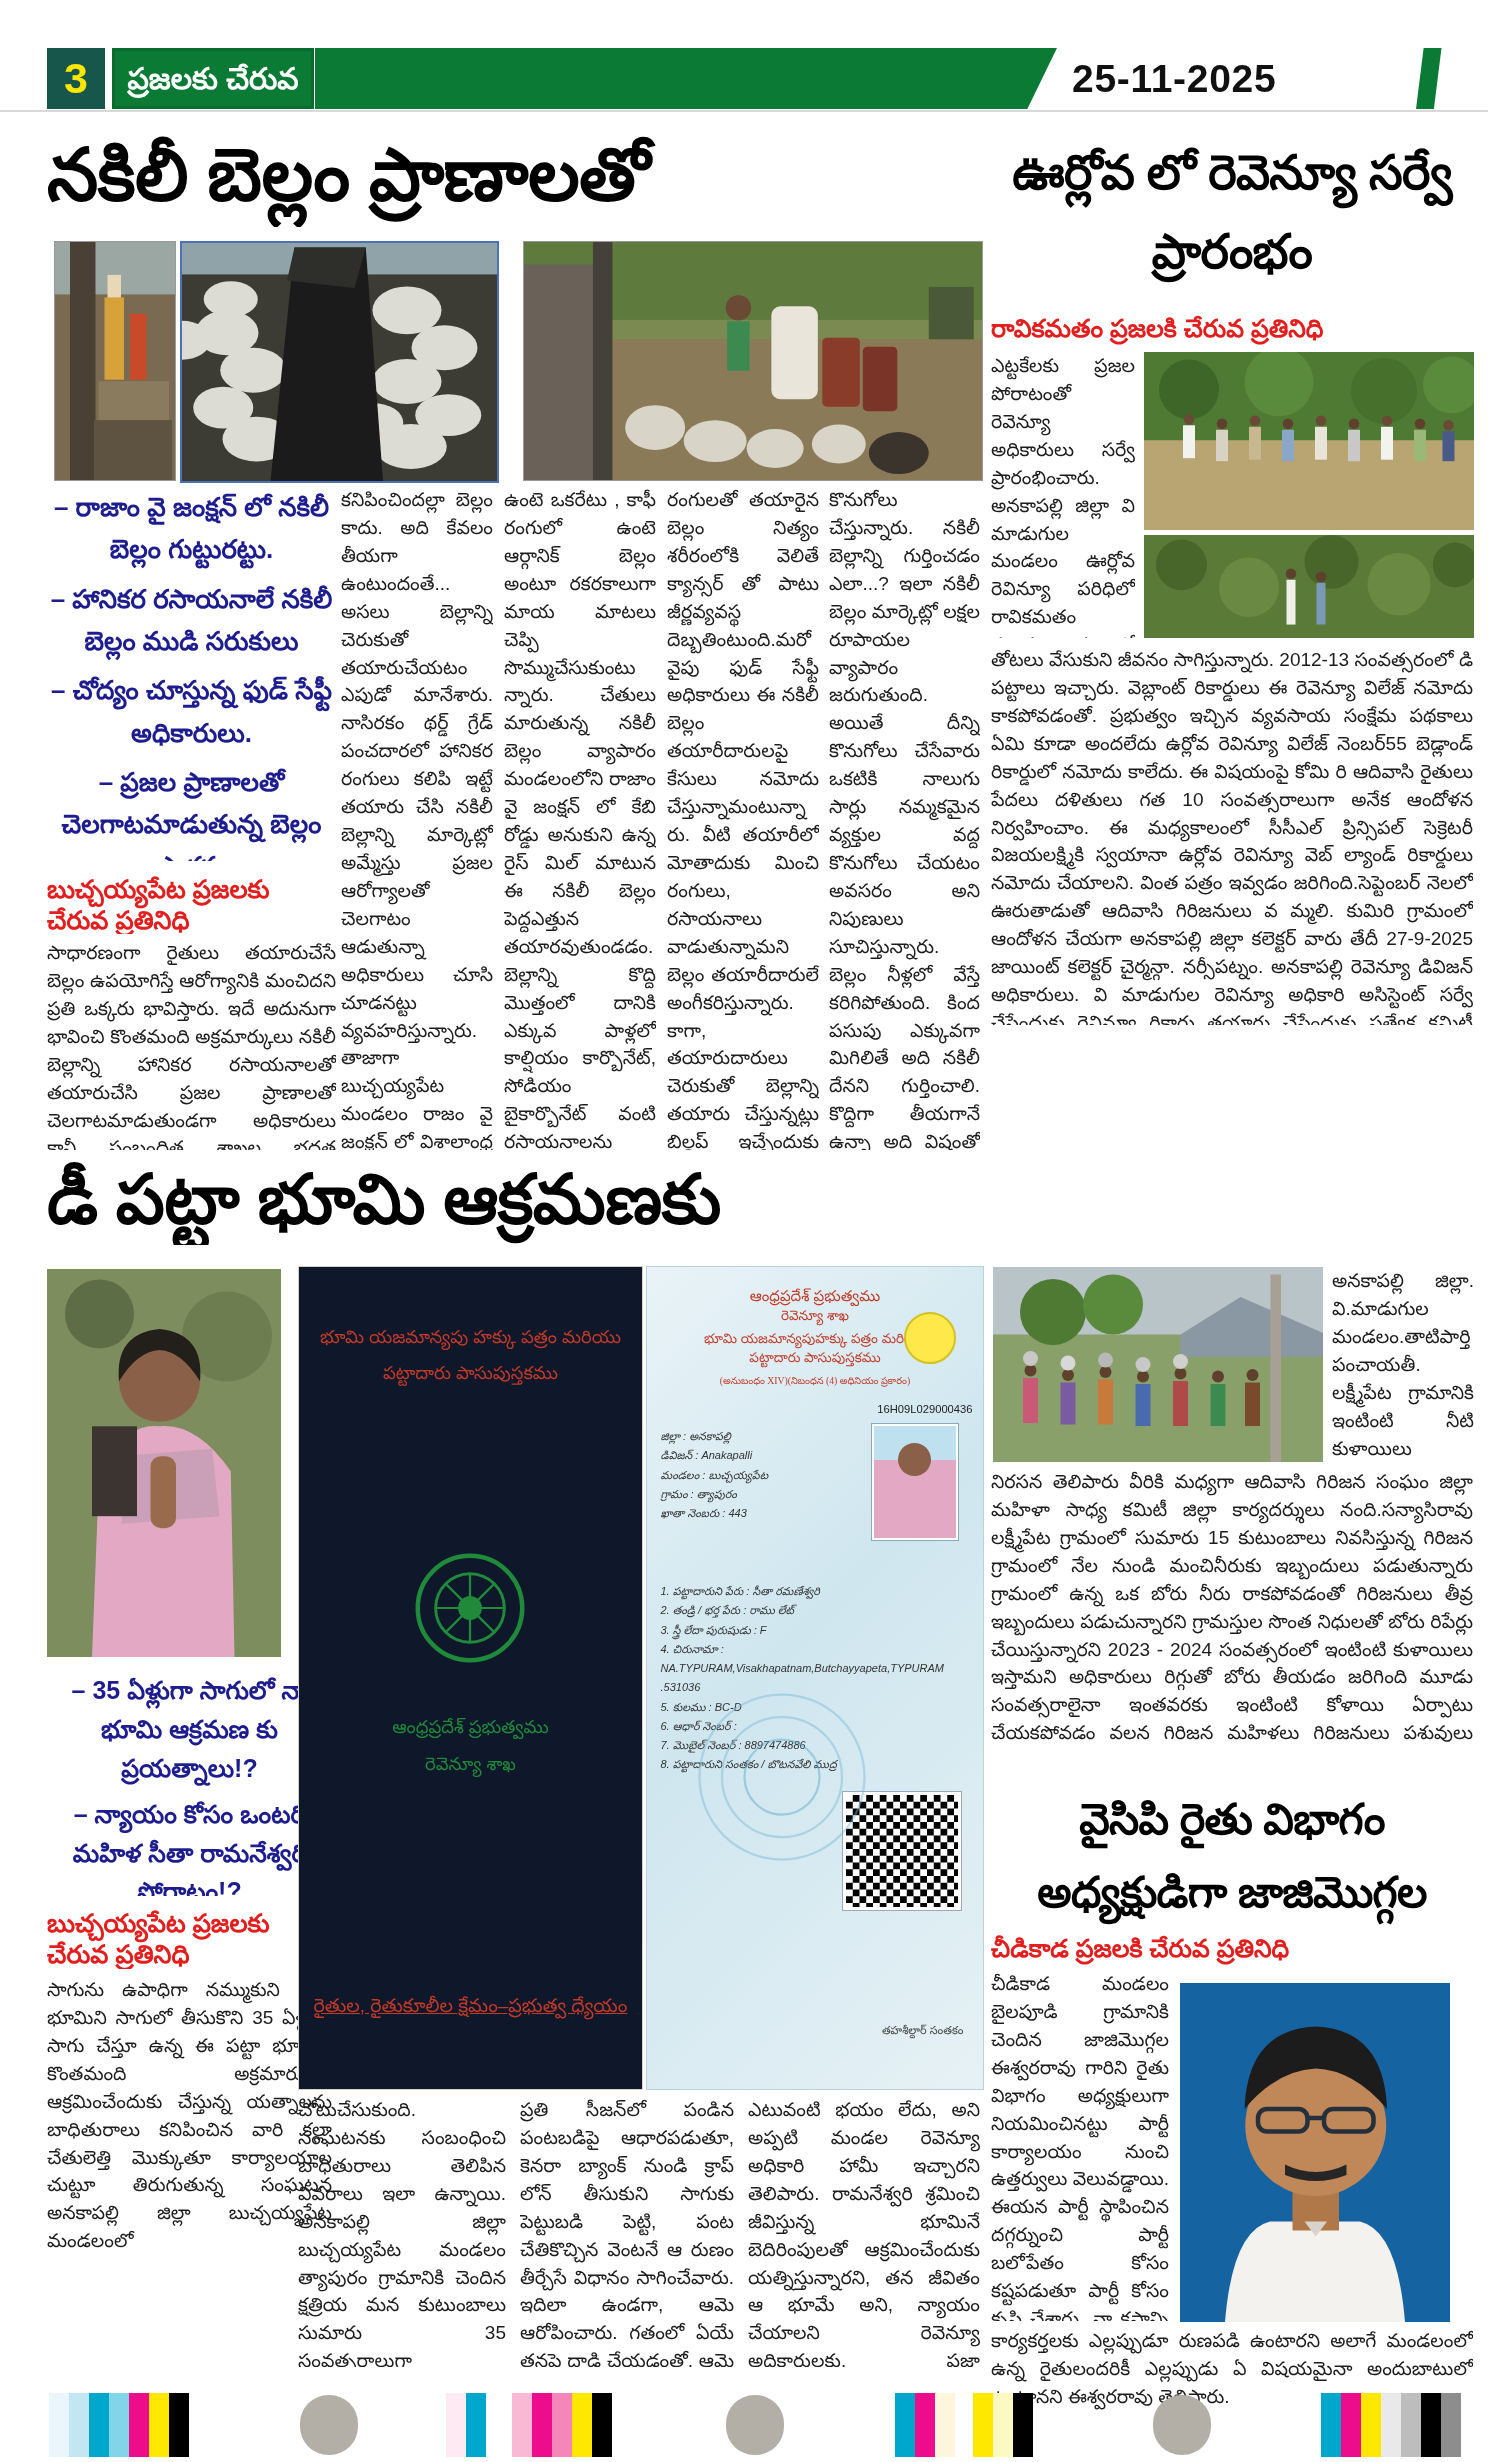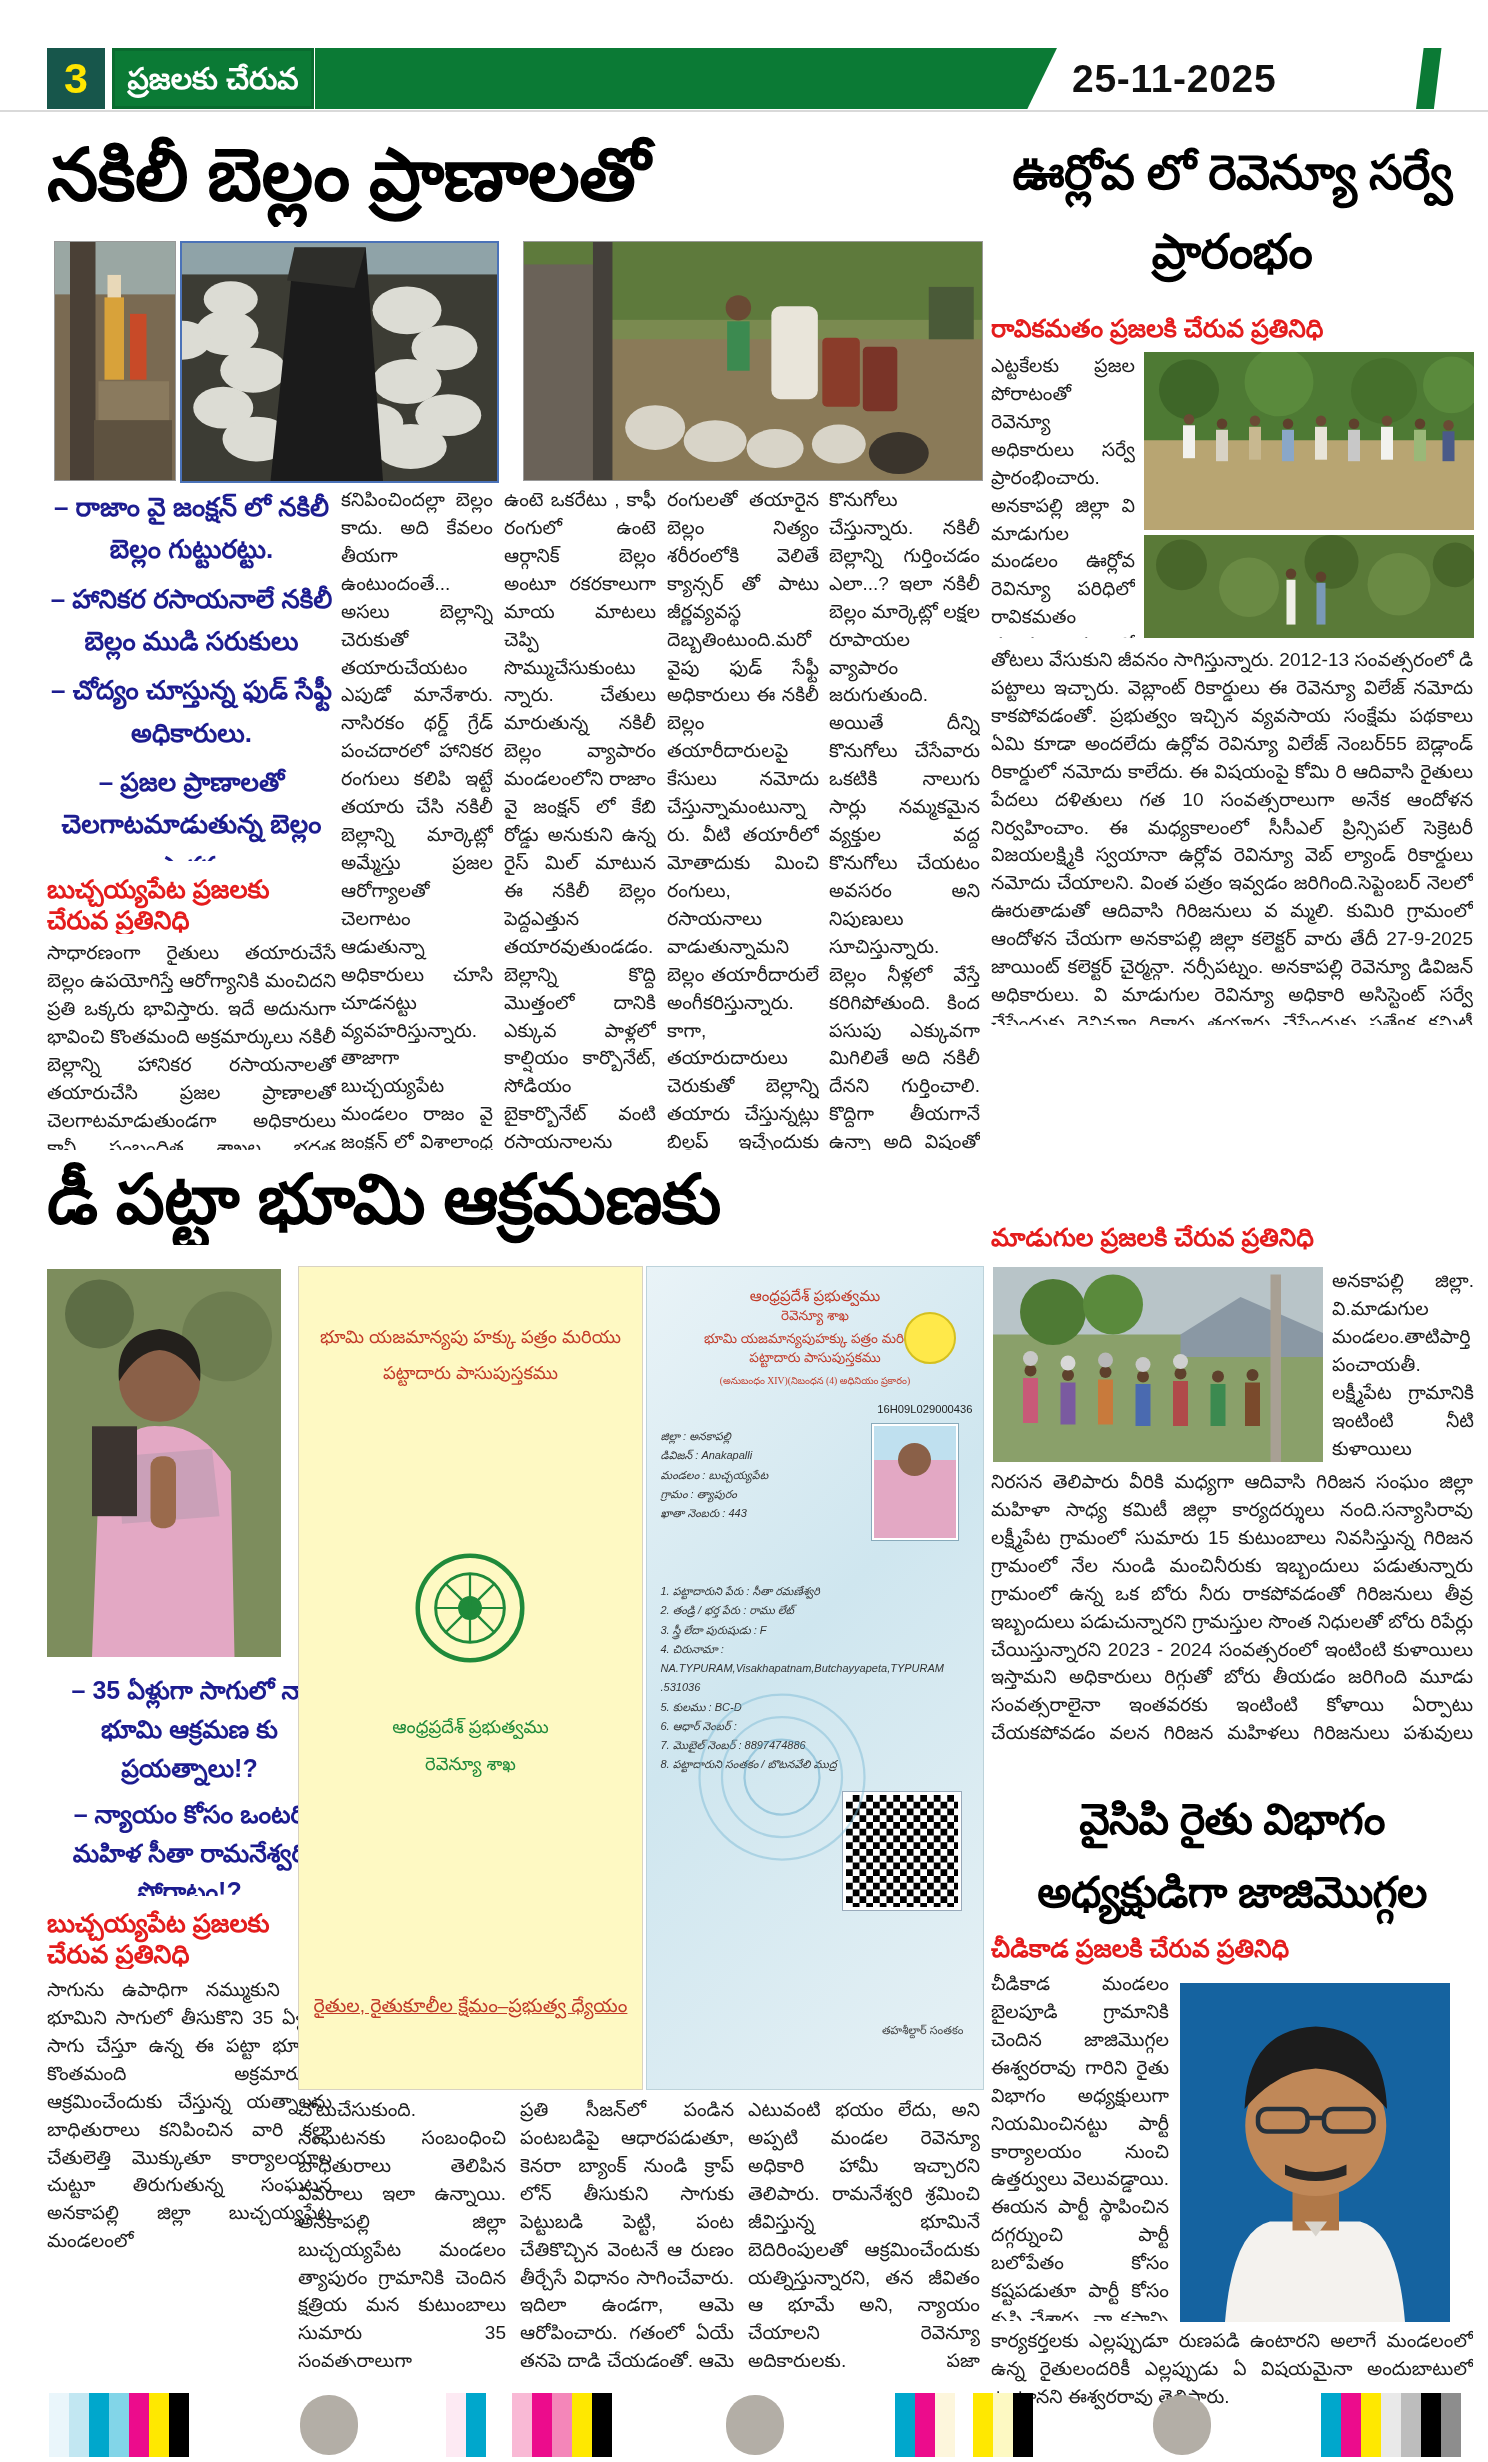--- a/index.html
+++ b/index.html
@@ -13,21 +13,21 @@
   .byline{color:#e41d1d;font-weight:bold;font-size:25px;line-height:1.2;overflow:hidden;}
   .bullets{color:#1d1d90;font-weight:bold;font-size:26px;line-height:1.62;text-align:center;overflow:hidden;}
   .bullets div{margin-bottom:7.5px;}
   .rail-head{font-weight:bold;color:#000;text-align:center;letter-spacing:-0.7px;overflow:hidden;}
   
   .hdr-green{background:#0b7a35;}
   .pagenum{background:#17564b;color:#ffe600;font-weight:bold;text-align:center;}
   .brandbox{background:#0b7a35;border:3px solid #0a6b2f;color:#ffffff;font-weight:bold;text-align:center;}
   .datebox{color:#111;font-weight:bold;}
   
-  .doccover{background:#fef9c3;border:0.7px solid #d8d2c2;}
+  .doccover{background:#0f172a;border:0.7px solid #d8d2c2;}
   .doccover .red{color:#c23a28;}
   .passbook{background:linear-gradient(135deg,#e9f3f7 0%,#cfe6ef 45%,#e6f1f5 100%);border:0.7px solid #bcd2da;}
   .pb-red{color:#c23a28;}
   .pb-field{font-size:11px;color:#333;line-height:1.75;font-style:italic;}
   .qr{background:conic-gradient(#000 25%,#fff 0 50%,#000 0 75%,#fff 0) 0 0/13.5px 13.5px;border:3px solid #fff;outline:0.7px solid #9ab;}
   
   .mark-group{position:absolute;top:0;display:flex;}
   .chip{width:20px;height:64px;display:inline-block;}
   .blob{width:58px;height:60px;background:#b3aea6;border-radius:28.5px;margin-top:2.2px;}
 </style>
@@ -274,21 +274,20 @@
         <circle cx="340" cy="66" r="42" fill="#6a8a44"></circle>
       <circle cx="415" cy="40" r="30" fill="#48662a"></circle>
       <rect x="190" y="60" width="12" height="60" fill="#f0efe8"></rect>
       <rect x="230" y="64" width="12" height="56" fill="#7a99b8"></rect>
       <circle cx="196" cy="52" r="7" fill="#5e402c"></circle>
         <circle cx="236" cy="56" r="7" fill="#5e402c"></circle>
     </svg>
   </div>
   <div class="abs body-text" style="left:991px;top:646px;width:482px;height:379px;">తోటలు వేసుకుని జీవనం సాగిస్తున్నారు. 2012-13 సంవత్సరంలో డి పట్టాలు ఇచ్చారు. వెబ్లాంట్ రికార్డులు ఈ రెవెన్యూ విలేజ్ నమోదు కాకపోవడంతో. ప్రభుత్వం ఇచ్చిన వ్యవసాయ సంక్షేమ పథకాలు ఏమి కూడా అందలేదు ఉర్లోవ రెవిన్యూ విలేజ్ నెంబర్55 బెడ్లాండ్ రికార్డులో నమోదు కాలేదు. ఈ విషయంపై కోమి రి ఆదివాసి రైతులు పేదలు దళితులు గత 10 సంవత్సరాలుగా అనేక ఆందోళన నిర్వహించాం. ఈ మధ్యకాలంలో సీసీఎల్ ప్రిన్సిపల్ సెక్రెటరీ విజయలక్ష్మికి స్వయానా ఉర్లోవ రెవిన్యూ వెబ్ ల్యాండ్ రికార్డులు నమోదు చేయాలని. వింత పత్రం ఇవ్వడం జరిగింది.సెప్టెంబర్ నెలలో ఊరుతాడుతో ఆదివాసి గిరిజనులు వ మ్మలి. కుమిరి గ్రామంలో ఆందోళన చేయగా అనకాపల్లి జిల్లా కలెక్టర్ వారు తేదీ 27-9-2025 జాయింట్ కలెక్టర్ చైర్మన్గా. నర్సీపట్నం. అనకాపల్లి రెవెన్యూ డివిజన్ అధికారులు. వి మాడుగుల రెవిన్యూ అధికారి అసిస్టెంట్ సర్వే చేసేందుకు రెవిన్యూ రికార్డు తయారు చేసేందుకు ప్రత్యేక కమిటీ ఏర్పాటు చేశారు. గత నెల క్రితం గ్రామసభ నిర్వహించారు. నేడు కవ్వకుంటా. బుడ్డి బంద కో మ్మరి గ్రామాలకు సర్వేనెంబర్ 20.23 నెంబర్ లో 12 మంది రైతులను ఫీల్డ్ సర్వే నిర్వహించారు ఈ సర్వే కార్యక్రమానికి సిపిఎం జిల్లా కార్యవర్గ సభ్యుడు కే గోవిందరావు వమ్మలి జగన్నాధపురం. కో మ్మరి రెవెన్యూ కార్యదర్శిలు టీ కమలమ్మ జే సింహాచలమ్మ. సర్వేర్ భాష. సురేషు గ్రామస్తులుపాల్గొన్నారు.</div>
 
-  <div class="abs byline" style="left:991px;top:1222px;width:482px;height:33px;font-size:25px;">మాడుగుల ప్రజలకి చేరువ ప్రతినిధి</div>
   <div class="photo" style="left:993px;top:1267px;width:330px;height:195px;">
     <svg viewBox="0 0 440 260" preserveAspectRatio="none">
       <rect width="440" height="260" fill="#8aa06a"></rect>
       <rect width="440" height="90" fill="#b8c4c8"></rect>
       <path d="M250 90 L330 40 L440 88 L440 120 L250 120 Z" fill="#8a98a4"></path>
       <circle cx="80" cy="60" r="44" fill="#4e7a34"></circle>
         <circle cx="160" cy="50" r="40" fill="#5a8a3c"></circle>
       <rect x="370" y="10" width="14" height="250" fill="#a8a094"></rect>
       <g>
         <g transform="translate(40,130)">

